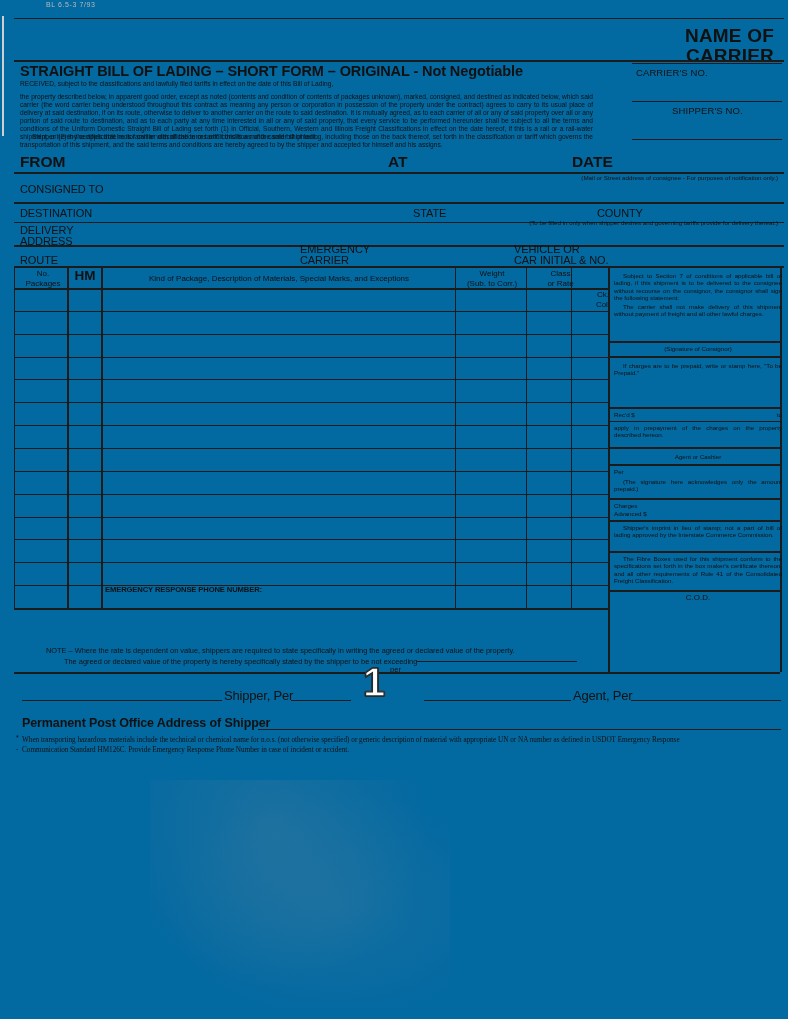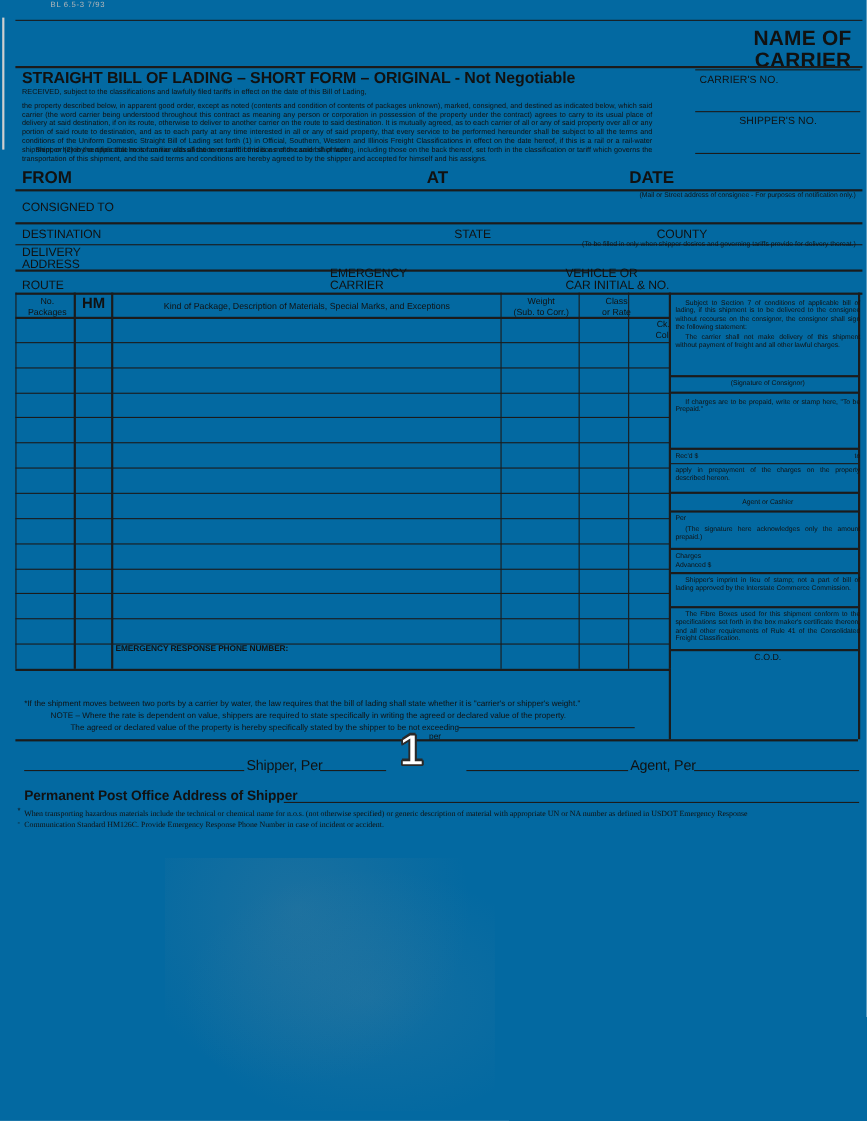--- a/index.html
+++ b/index.html
@@ -244,21 +244,20 @@
   <div class="rule hr2" style="left:610px;top:520px;width:170px;"></div>
 
   <div class="sb sb-ind" style="top:524px;">Shipper's imprint in lieu of stamp; not a part of bill of lading approved by the Interstate Commerce Commission.</div>
   <div class="rule hr2" style="left:610px;top:551px;width:170px;"></div>
 
   <div class="sb sb-ind" style="top:555px;">The Fibre Boxes used for this shipment conform to the specifications set forth in the box maker's certificate thereon, and all other requirements of Rule 41 of the Consolidated Freight Classification.</div>
   <div class="rule hr2" style="left:610px;top:590px;width:170px;"></div>
 
   <div class="sb sb-c" style="top:594px;font-size:8px;">C.O.D.</div>
 
-  <div class="cert" style="top:635px;">*If the shipment moves between two ports by a carrier by water, the law requires that the bill of lading shall state whether it is "carrier's or shipper's weight."</div>
   <div class="cert" style="top:646px;left:46px;width:556px;">NOTE – Where the rate is dependent on value, shippers are required to state specifically in writing the agreed or declared value of the property.</div>
   <div class="cert" style="top:657px;left:64px;width:538px;">
     <span>The agreed or declared value of the property is hereby specifically stated by the shipper to be not exceeding</span><span style="display:inline-block;width:160px;border-bottom:1px solid #1b1b1b;vertical-align:2px;"></span>
   </div>
 
   <div class="abs" style="left:390px;top:665px;font-size:7.6px;">per</div>
   <div class="rule hr2" style="left:14px;top:672px;width:766px;"></div>
   <div class="rule vr2" style="left:608px;top:608px;height:64px;"></div>
 
   <div class="one-numeral">1</div>

